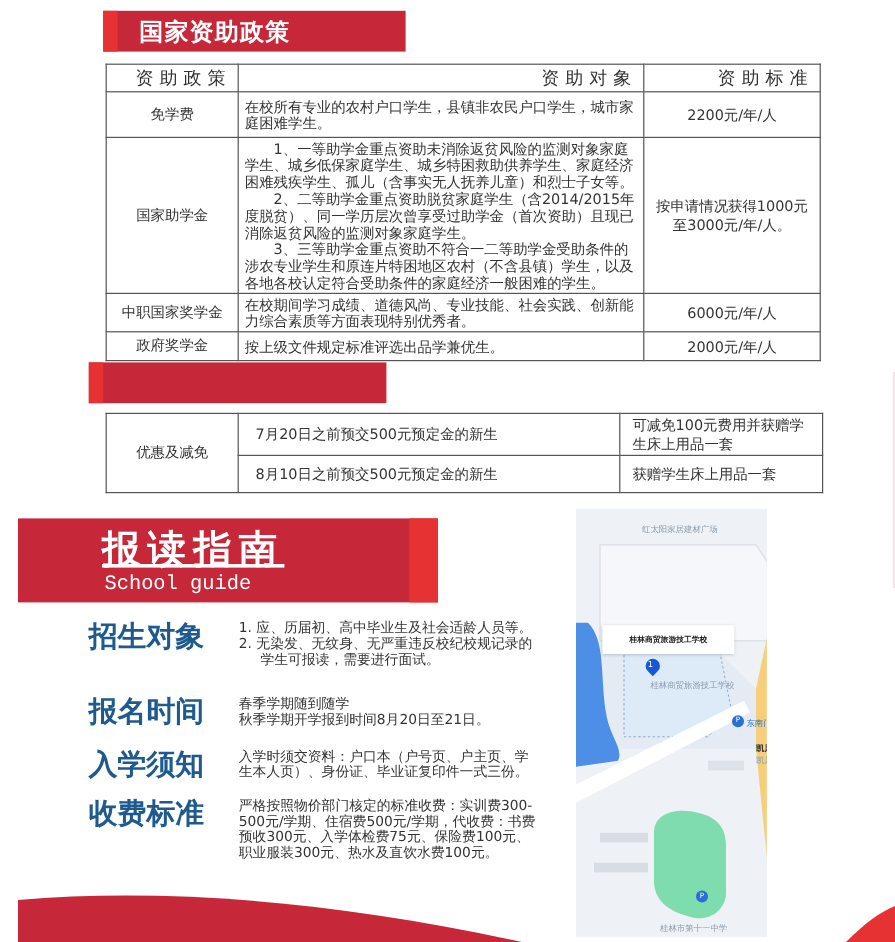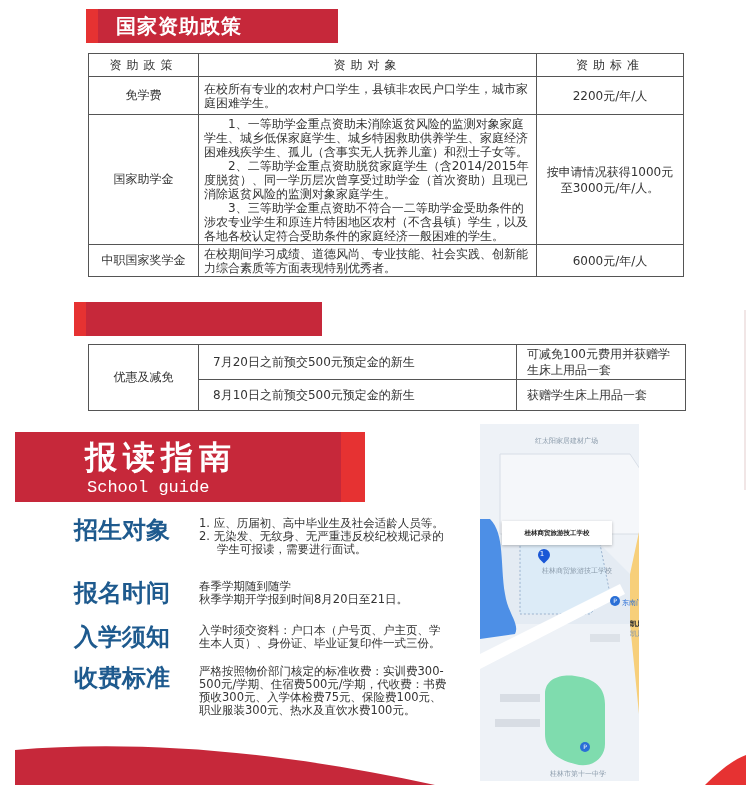--- a/index.html
+++ b/index.html
@@ -14,35 +14,35 @@
   #banner1 .accent { left: 0; width: 12px; }
   #banner1 .banner-title { left: 30px; top: 4px; font-size: 20px; }
 
   #banner2 { left: 74px; top: 302px; width: 248px; height: 34px; }
   #banner2 .accent { left: 0; width: 12px; }
   #banner2 .banner-title { left: 30px; top: 4px; font-size: 20px; }
 
   table { position: absolute; border-collapse: collapse; font-size: 12px; color: #333; }
   table td, table th { border: 1px solid #555; padding: 1px 5px; font-weight: normal; }
   #aid-table { left: 88px; top: 53px; width: 596px; }
-  #aid-table th { height: 23px; text-align: center; letter-spacing: 5px; font-size: 12px; }
+  #aid-table th { height: 23px; text-align: right; letter-spacing: 5px; font-size: 15px; }
   #aid-table td.c1 { width: 110px; text-align: center; margin-left: 36px; }
   #aid-table td.c2 { width: 338px; text-align: left; line-height: 14px; }
   #aid-table td.c3 { text-align: center; line-height: 16px; }
   #aid-table .p { text-indent: 2em; }
 
   #discount-table { left: 88px; top: 344px; width: 598px; }
   #discount-table td { height: 31px; }
   #discount-table td.c1 { width: 110px; text-align: center; }
   #discount-table td.c2 { width: 318px; padding-left: 14px; }
   #discount-table td.c3 { line-height: 16px; padding-left: 10px; }
 
   #banner3 { left: 15px; top: 432px; width: 350px; height: 70px; }
   #banner3 .accent { right: 0; width: 24px; }
-  #banner3 .banner-title { left: 70px; top: 4px; font-size: 32px; font-family: "DejaVu Serif", serif; letter-spacing: 6px; }
+  #banner3 .banner-title { left: 70px; top: 4px; font-size: 32px; font-family: "DejaVu Serif", serif; letter-spacing: 6px; text-decoration: underline; }
   #banner3 .banner-sub { position: absolute; left: 72px; top: 46px; font-size: 17px; font-family: "Liberation Mono", monospace; color: #fff; }
 
   .guide-item { position: absolute; left: 74px; display: flex; gap: 21px; }
   .guide-head { font-size: 24px; font-weight: bold; color: #1e5a8e; width: 104px; flex-shrink: 0; letter-spacing: 0px; line-height: 30px; }
   .guide-body { font-size: 11.5px; color: #333; line-height: 13px; padding-top: 2px; }
   #g1 { top: 515px; } #g2 { top: 578px; justify-content: space-between; } #g3 { top: 622px; } #g4 { top: 663px; }
   #g1 .guide-body .indent { padding-left: 18px; }
 
   .wave { position: absolute; left: 15px; top: 740px; width: 731px; height: 45px; }
 
@@ -80,20 +80,25 @@
       <div class="p">1、一等助学金重点资助未消除返贫风险的监测对象家庭学生、城乡低保家庭学生、城乡特困救助供养学生、家庭经济困难残疾学生、孤儿（含事实无人抚养儿童）和烈士子女等。</div>
       <div class="p">2、二等助学金重点资助脱贫家庭学生（含2014/2015年度脱贫）、同一学历层次曾享受过助学金（首次资助）且现已消除返贫风险的监测对象家庭学生。</div>
       <div class="p">3、三等助学金重点资助不符合一二等助学金受助条件的涉农专业学生和原连片特困地区农村（不含县镇）学生，以及各地各校认定符合受助条件的家庭经济一般困难的学生。</div>
     </td>
     <td class="c3">按申请情况获得1000元至3000元/年/人。</td>
   </tr>
   <tr style="height:32px;">
     <td class="c1">中职国家奖学金</td>
     <td class="c2">在校期间学习成绩、道德风尚、专业技能、社会实践、创新能力综合素质等方面表现特别优秀者。</td>
     <td class="c3">6000元/年/人</td>
+  </tr>
+  <tr style="height:24px;">
+    <td class="c1">政府奖学金</td>
+    <td class="c2">按上级文件规定标准评选出品学兼优生。</td>
+    <td class="c3">2000元/年/人</td>
   </tr>
 </tbody>
   </table>
 
 <div class="banner" id="banner2">
   <div class="accent"></div>
 </div>
 
 <table id="discount-table">
   <tbody>

